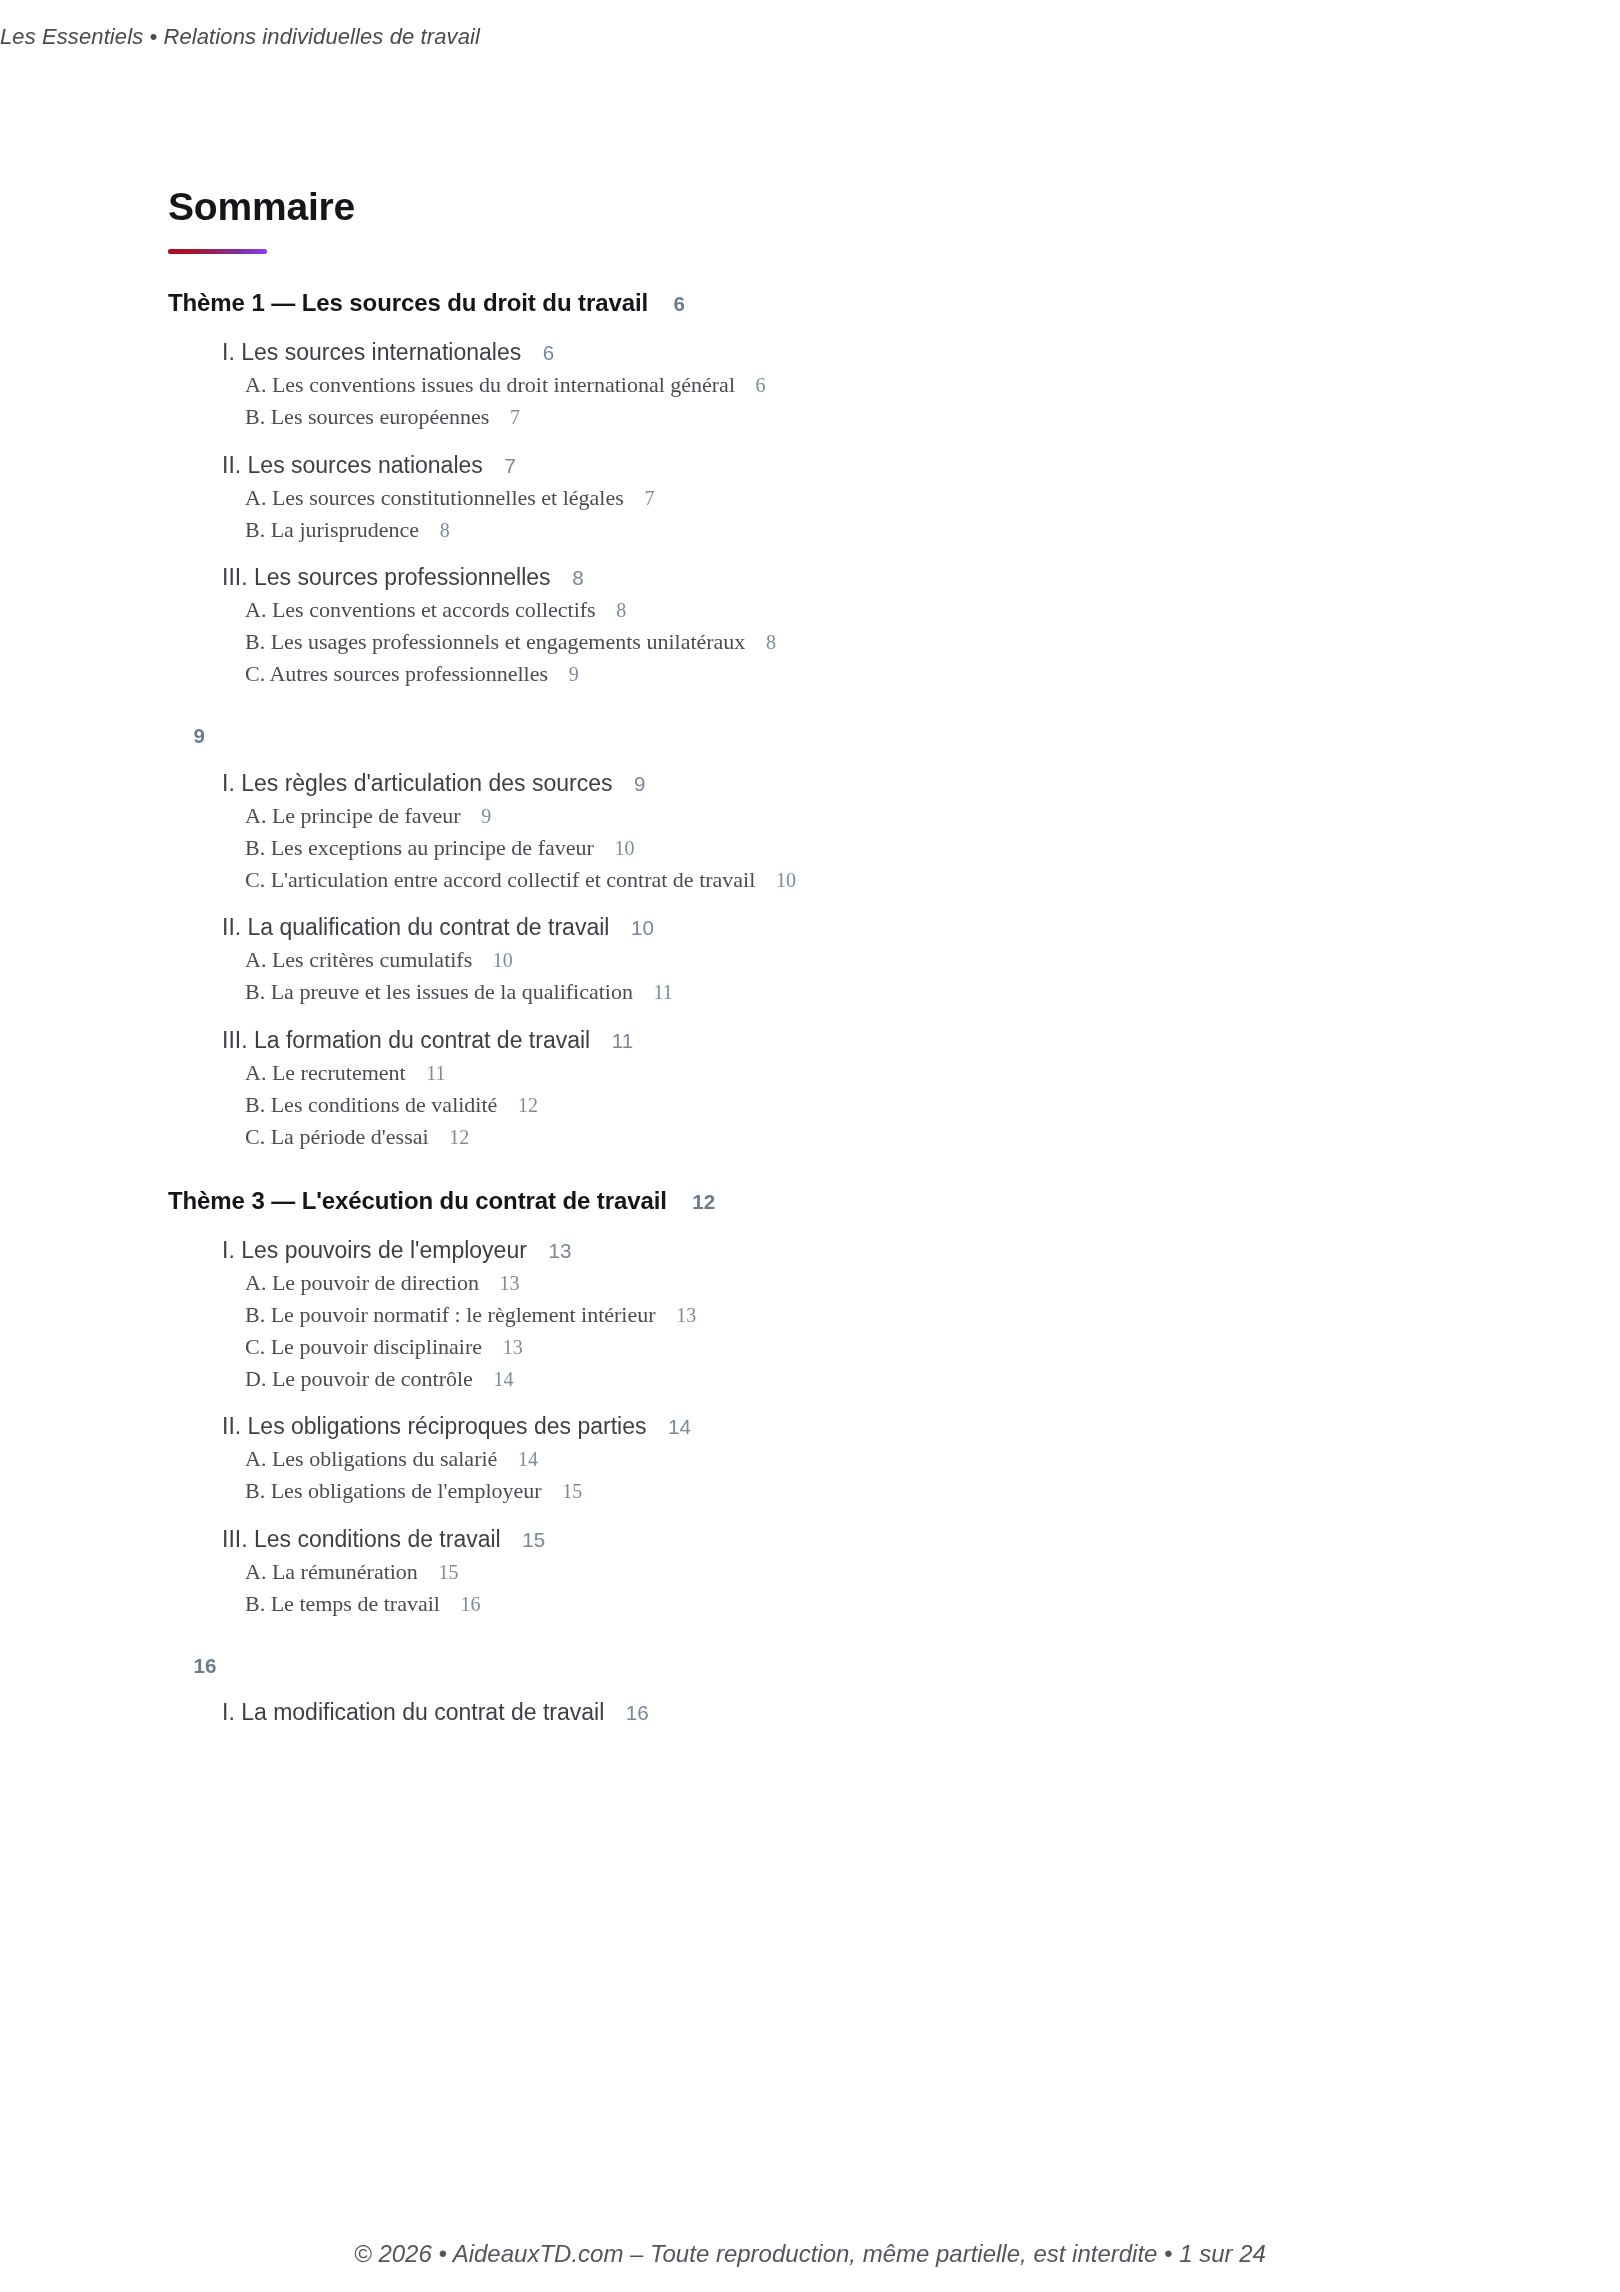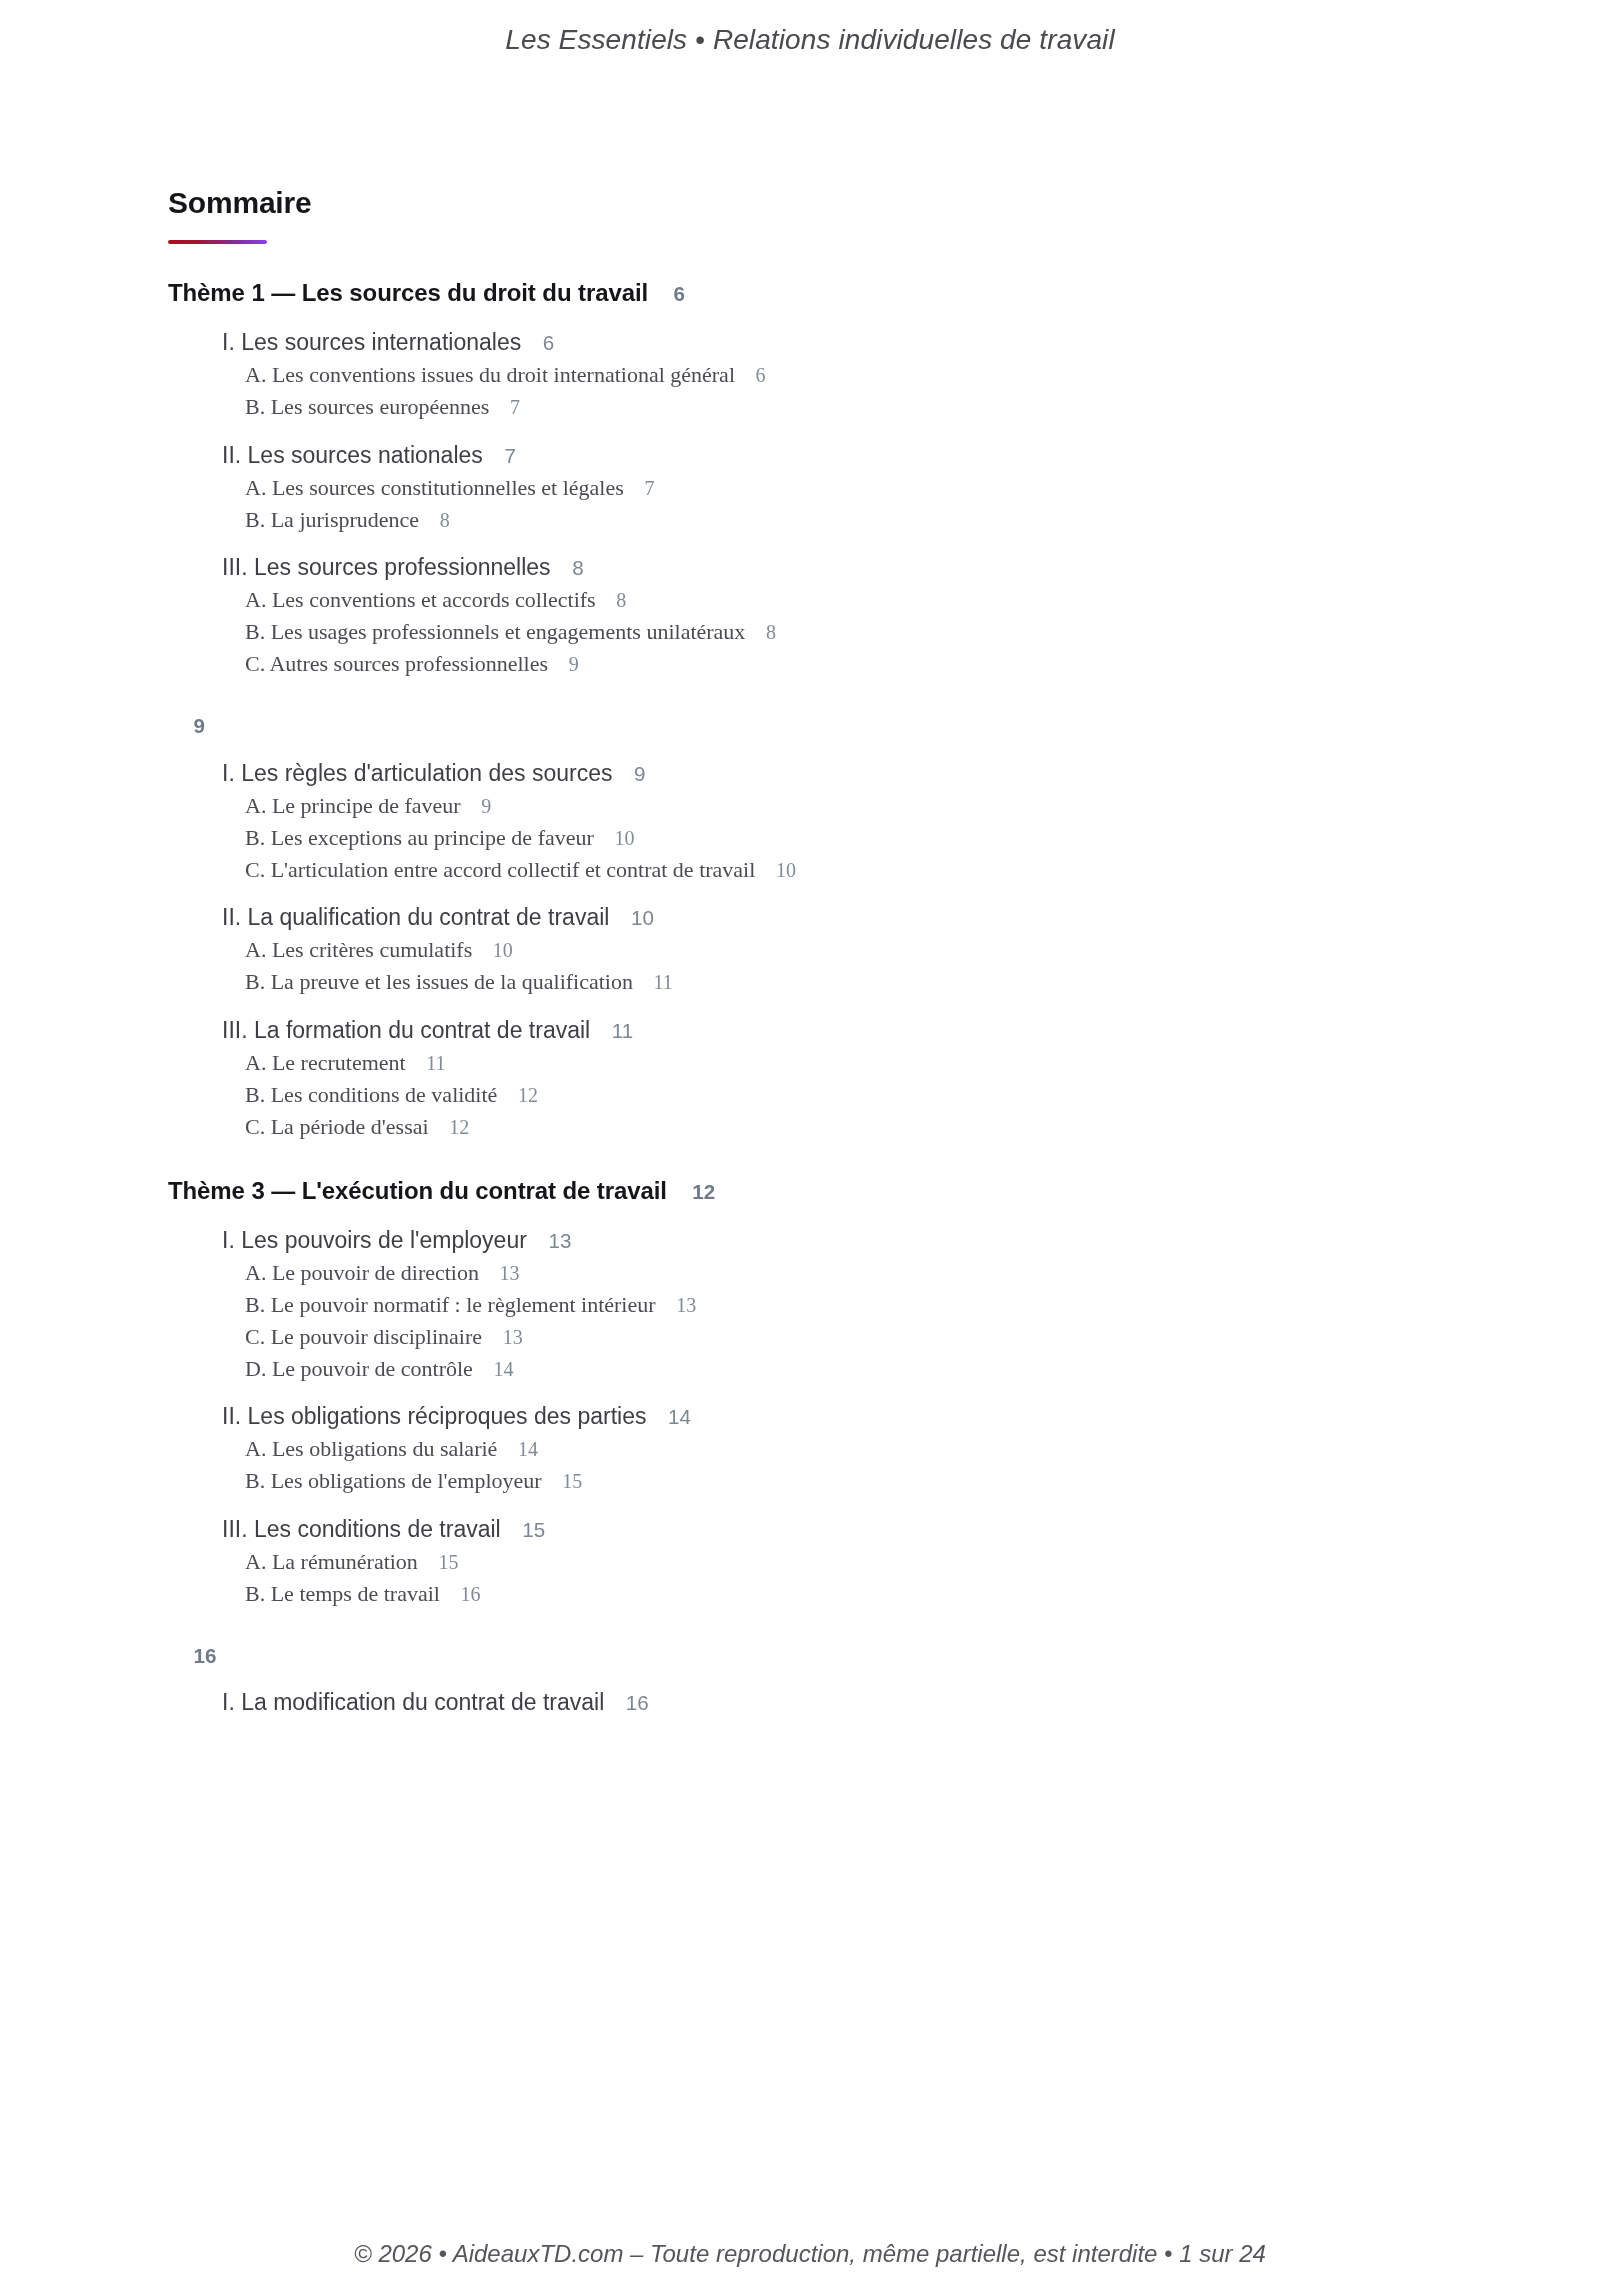--- a/index.html
+++ b/index.html
@@ -17,37 +17,37 @@
     overflow: hidden;
     box-sizing: border-box;
   }
 
   
   .running-header {
     position: absolute;
     top: 23.5px;
     left: 0;
     width: 100%;
-    text-align: center;
+    text-align: left;
     font-style: italic;
-    font-size: 28px;
+    font-size: 22px;
     letter-spacing: 0.1px;
     color: #4a4a4f;
   }
 
   
   .content {
     position: absolute;
     left: 168px;
     top: 186px;
     width: 1294px;
   }
 
   .page-title {
-    font-size: 30px;
+    font-size: 39px;
     font-weight: 700;
     color: #16161a;
     letter-spacing: -0.2px;
     margin: 0;
     line-height: 1.1;
   }
 
   .title-rule {
     margin-top: 20.6px;
     width: 99px;

